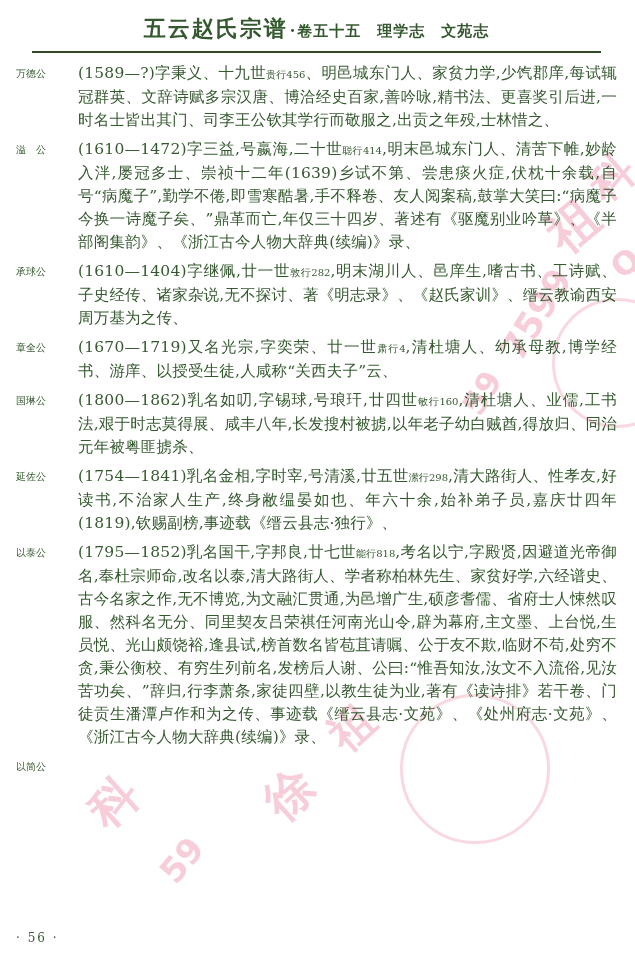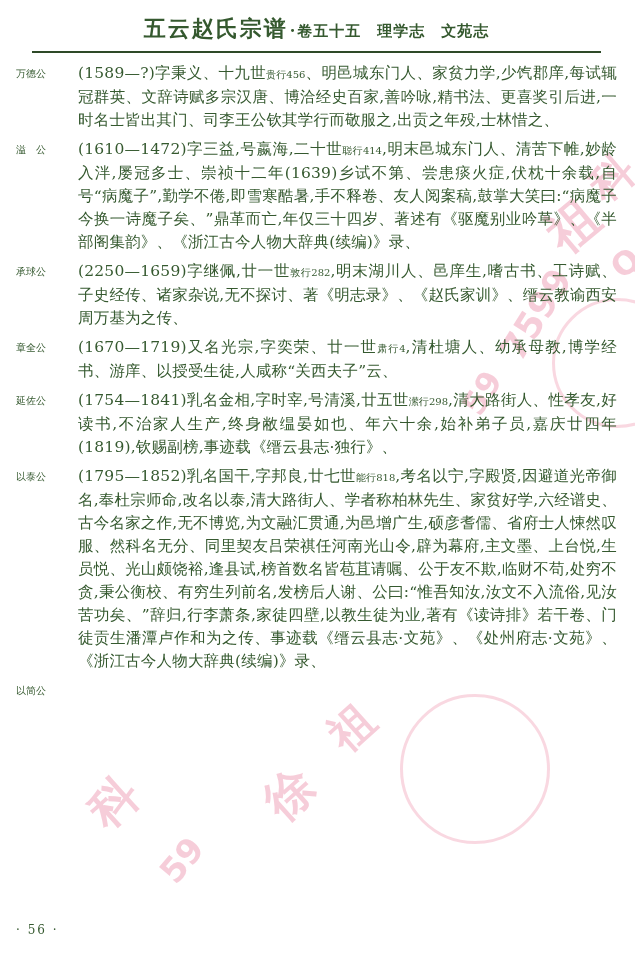--- a/index.html
+++ b/index.html
@@ -64,21 +64,21 @@
     flex:1 1 auto;
     font-size:15.5px;line-height:23px;
     text-align:justify;
     letter-spacing:.2px;
   }
   .small-note{
     font-size:10px;
     letter-spacing:0;
   }
   .page-number{
-    position:absolute;left:16px;bottom:20px;z-index:1;
+    position:absolute;left:16px;bottom:12px;z-index:1;
     font-size:12px;letter-spacing:2px;
   }
 </style>
 </head>
 <body>
 
 <div class="page">
 
   <div class="wm-layer" id="wm-layer">
       <div class="wm-frag" style="left: 548px; top: 192px; font-size: 50px; transform: rotate(-40deg);">祖</div>
@@ -105,29 +105,33 @@
     <div class="entry-content"><span>(1589—?)字秉义、十九世</span><span class="small-note">贵行456</span><span>、明邑城东门人、家贫力学,少饩郡庠,每试辄冠群英、文辞诗赋多宗汉唐、博洽经史百家,善吟咏,精书法、更喜奖引后进,一时名士皆出其门、司李王公钦其学行而敬服之,出贡之年殁,士林惜之、</span></div>
   </div>
 
   <div class="entry">
     <div class="entry-name">溢　公</div>
     <div class="entry-content"><span>(1610—1472)字三益,号嬴海,二十世</span><span class="small-note">聪行414</span><span>,明末邑城东门人、清苦下帷,妙龄入泮,屡冠多士、崇祯十二年(1639)乡试不第、尝患痰火症,伏枕十余载,自号“病魔子”,勤学不倦,即雪寒酷暑,手不释卷、友人阅案稿,鼓掌大笑曰:“病魔子今换一诗魔子矣、”鼎革而亡,年仅三十四岁、著述有《驱魔别业吟草》、《半部阁集韵》、《浙江古今人物大辞典(续编)》录、</span></div>
   </div>
 
   <div class="entry">
     <div class="entry-name">承球公</div>
-    <div class="entry-content"><span>(2250—1659)字继佩,廿一世</span><span class="small-note">敦行282</span><span>,明末湖川人、邑庠生,嗜古书、工诗赋、子史经传、诸家杂说,无不探讨、著《明志录》、《赵氏家训》、缙云教谕西安周万基为之传、</span></div>
+    <div class="entry-content"><span>(1610—1404)字继佩,廿一世</span><span class="small-note">敦行282</span><span>,明末湖川人、邑庠生,嗜古书、工诗赋、子史经传、诸家杂说,无不探讨、著《明志录》、《赵氏家训》、缙云教谕西安周万基为之传、</span></div>
   </div>
 
   <div class="entry">
     <div class="entry-name">章全公</div>
     <div class="entry-content"><span>(1670—1719)又名光宗,字奕荣、廿一世</span><span class="small-note">肃行4</span><span>,清杜塘人、幼承母教,博学经书、游庠、以授受生徒,人咸称“关西夫子”云、</span></div>
   </div>
 
 
+  <div class="entry">
+    <div class="entry-name">国琳公</div>
+    <div class="entry-content"><span>(1800—1862)乳名如叨,字锡球,号琅玕,廿四世</span><span class="small-note">敏行160</span><span>,清杜塘人、业儒,工书法,艰于时志莫得展、咸丰八年,长发搜村被掳,以年老子幼白贼酋,得放归、同治元年被粤匪掳杀、</span></div>
+  </div>
 
   <div class="entry">
     <div class="entry-name">延佐公</div>
     <div class="entry-content"><span>(1754—1841)乳名金相,字时宰,号清溪,廿五世</span><span class="small-note">潆行298</span><span>,清大路街人、性孝友,好读书,不治家人生产,终身敝缊晏如也、年六十余,始补弟子员,嘉庆廿四年(1819),钦赐副榜,事迹载《缙云县志·独行》、</span></div>
   </div>
 
   <div class="entry">
     <div class="entry-name">以泰公</div>
     <div class="entry-content"><span>(1795—1852)乳名国干,字邦良,廿七世</span><span class="small-note">能行818</span><span>,考名以宁,字殿贤,因避道光帝御名,奉杜宗师命,改名以泰,清大路街人、学者称柏林先生、家贫好学,六经谱史、古今名家之作,无不博览,为文融汇贯通,为邑增广生,硕彦耆儒、省府士人悚然叹服、然科名无分、同里契友吕荣祺任河南光山令,辟为幕府,主文墨、上台悦,生员悦、光山颇饶裕,逢县试,榜首数名皆苞苴请嘱、公于友不欺,临财不苟,处穷不贪,秉公衡校、有穷生列前名,发榜后人谢、公曰:“惟吾知汝,汝文不入流俗,见汝苦功矣、”辞归,行李萧条,家徒四壁,以教生徒为业,著有《读诗排》若干卷、门徒贡生潘潭卢作和为之传、事迹载《缙云县志·文苑》、《处州府志·文苑》、《浙江古今人物大辞典(续编)》录、</span></div>
   </div>

